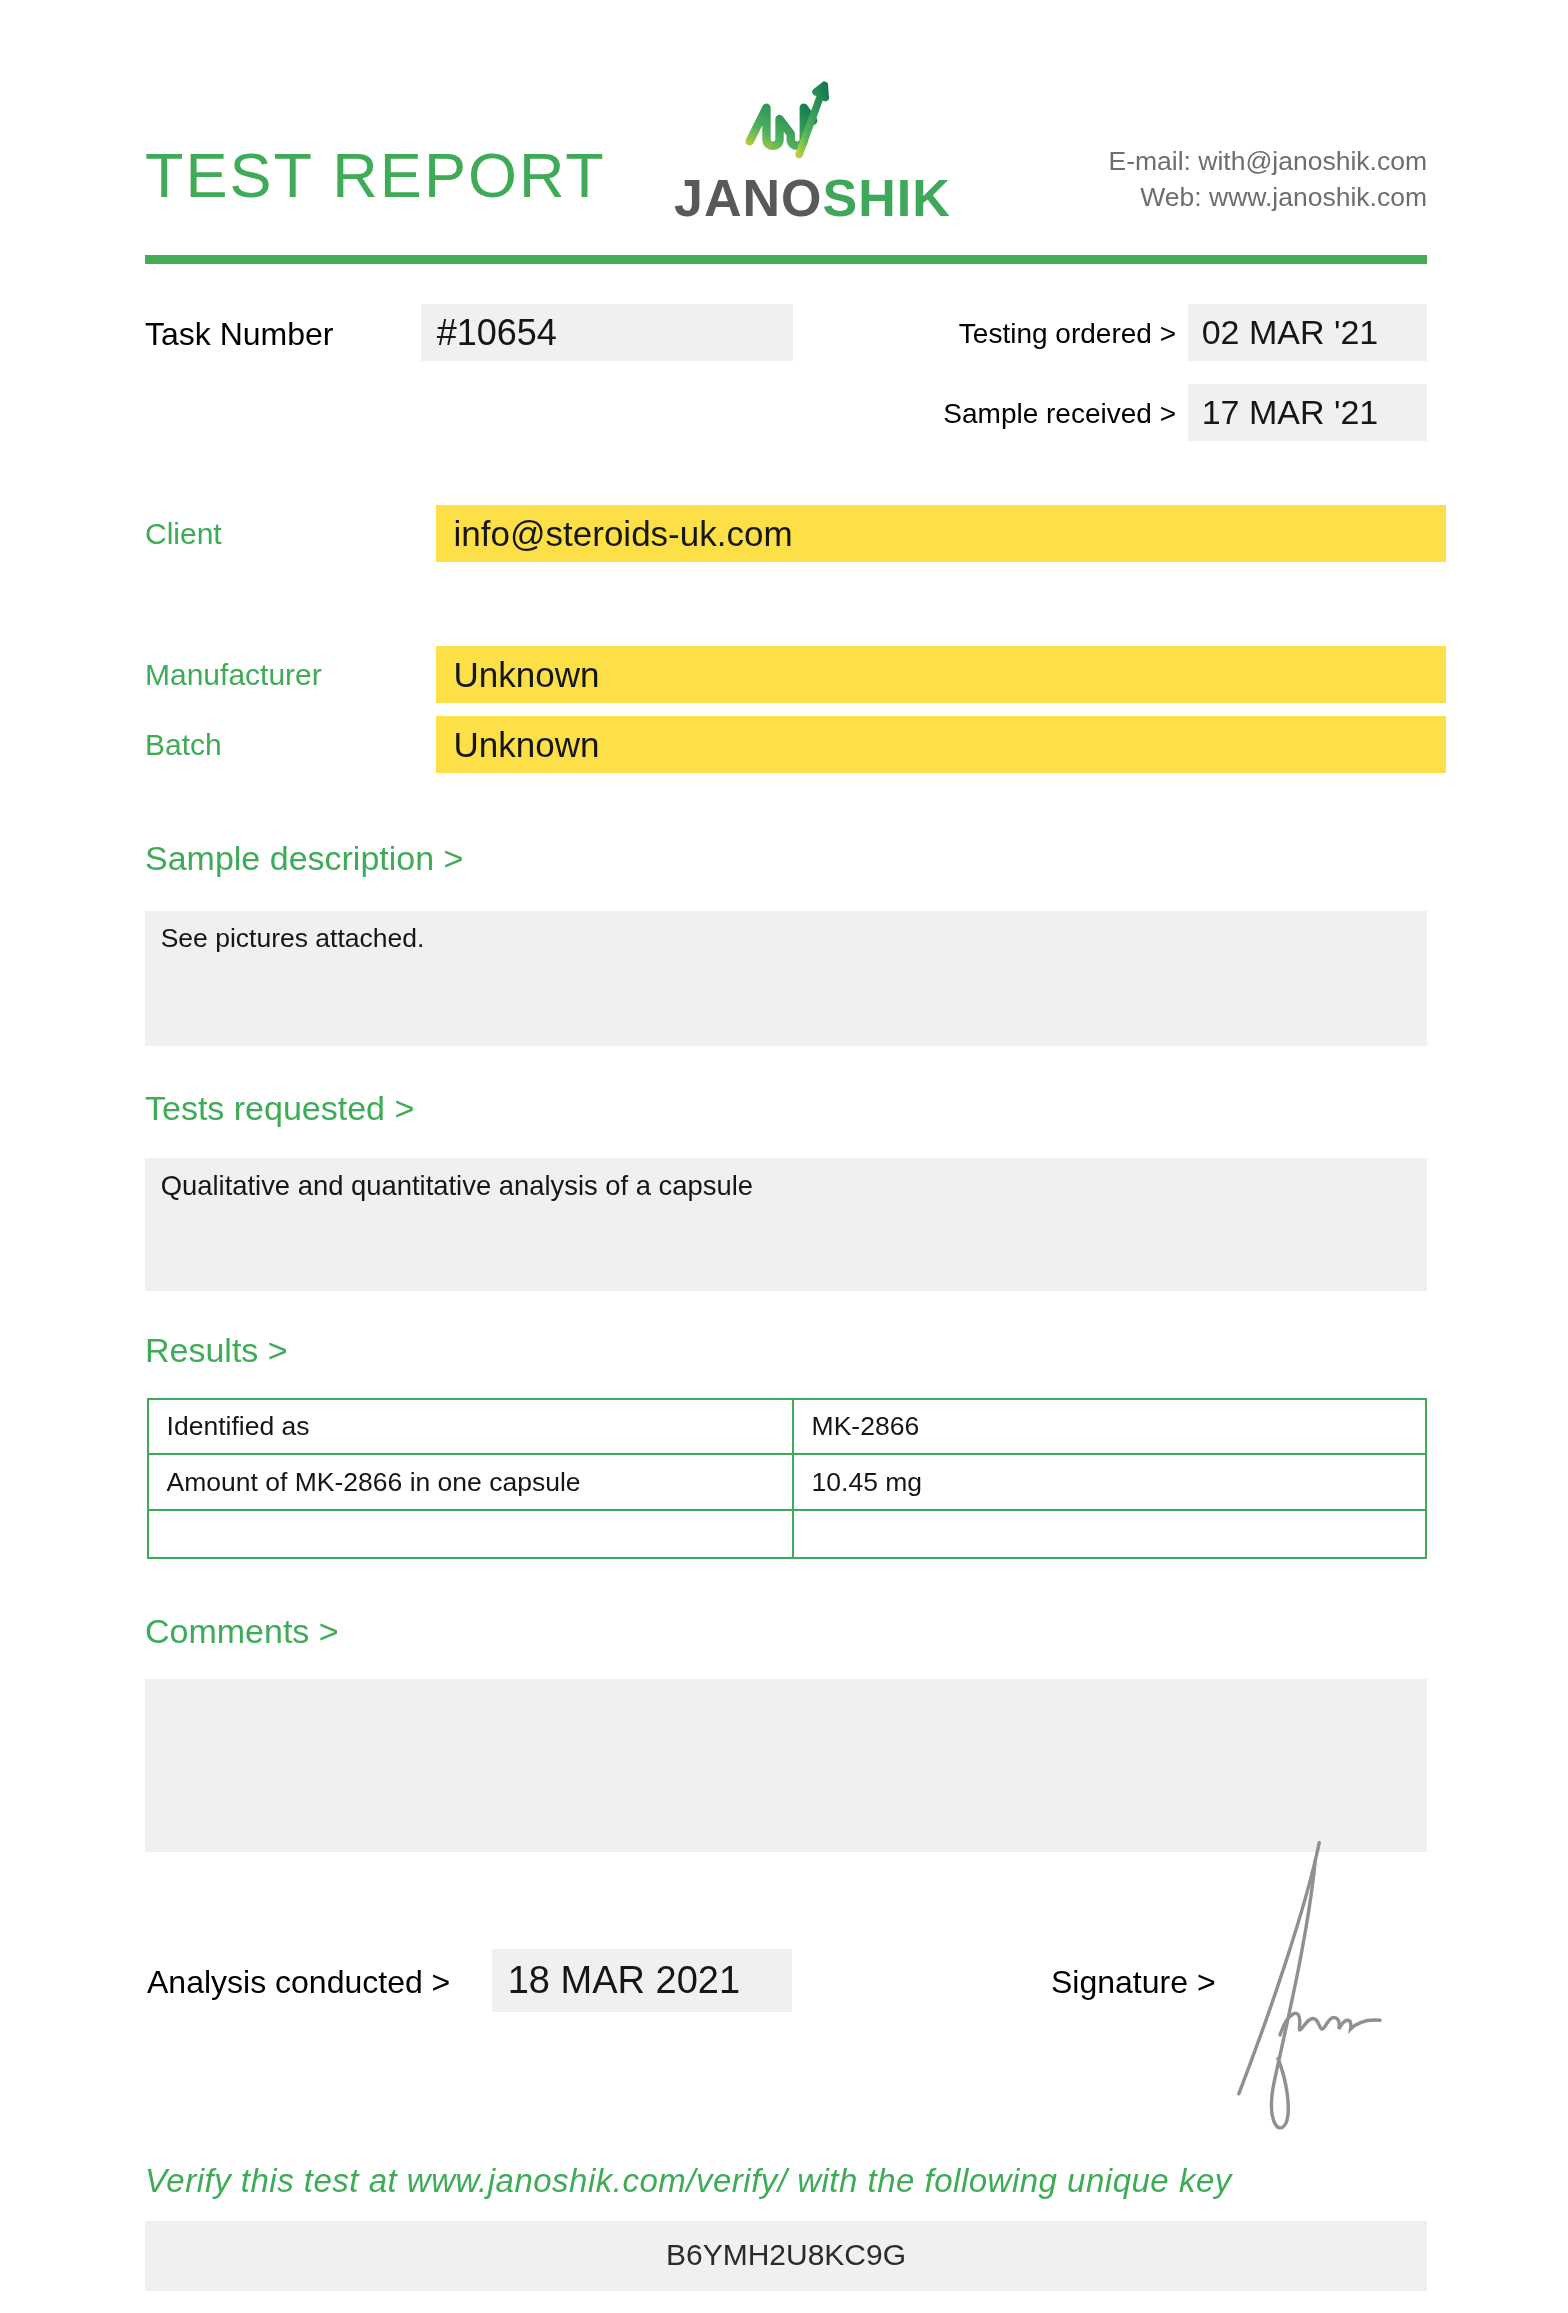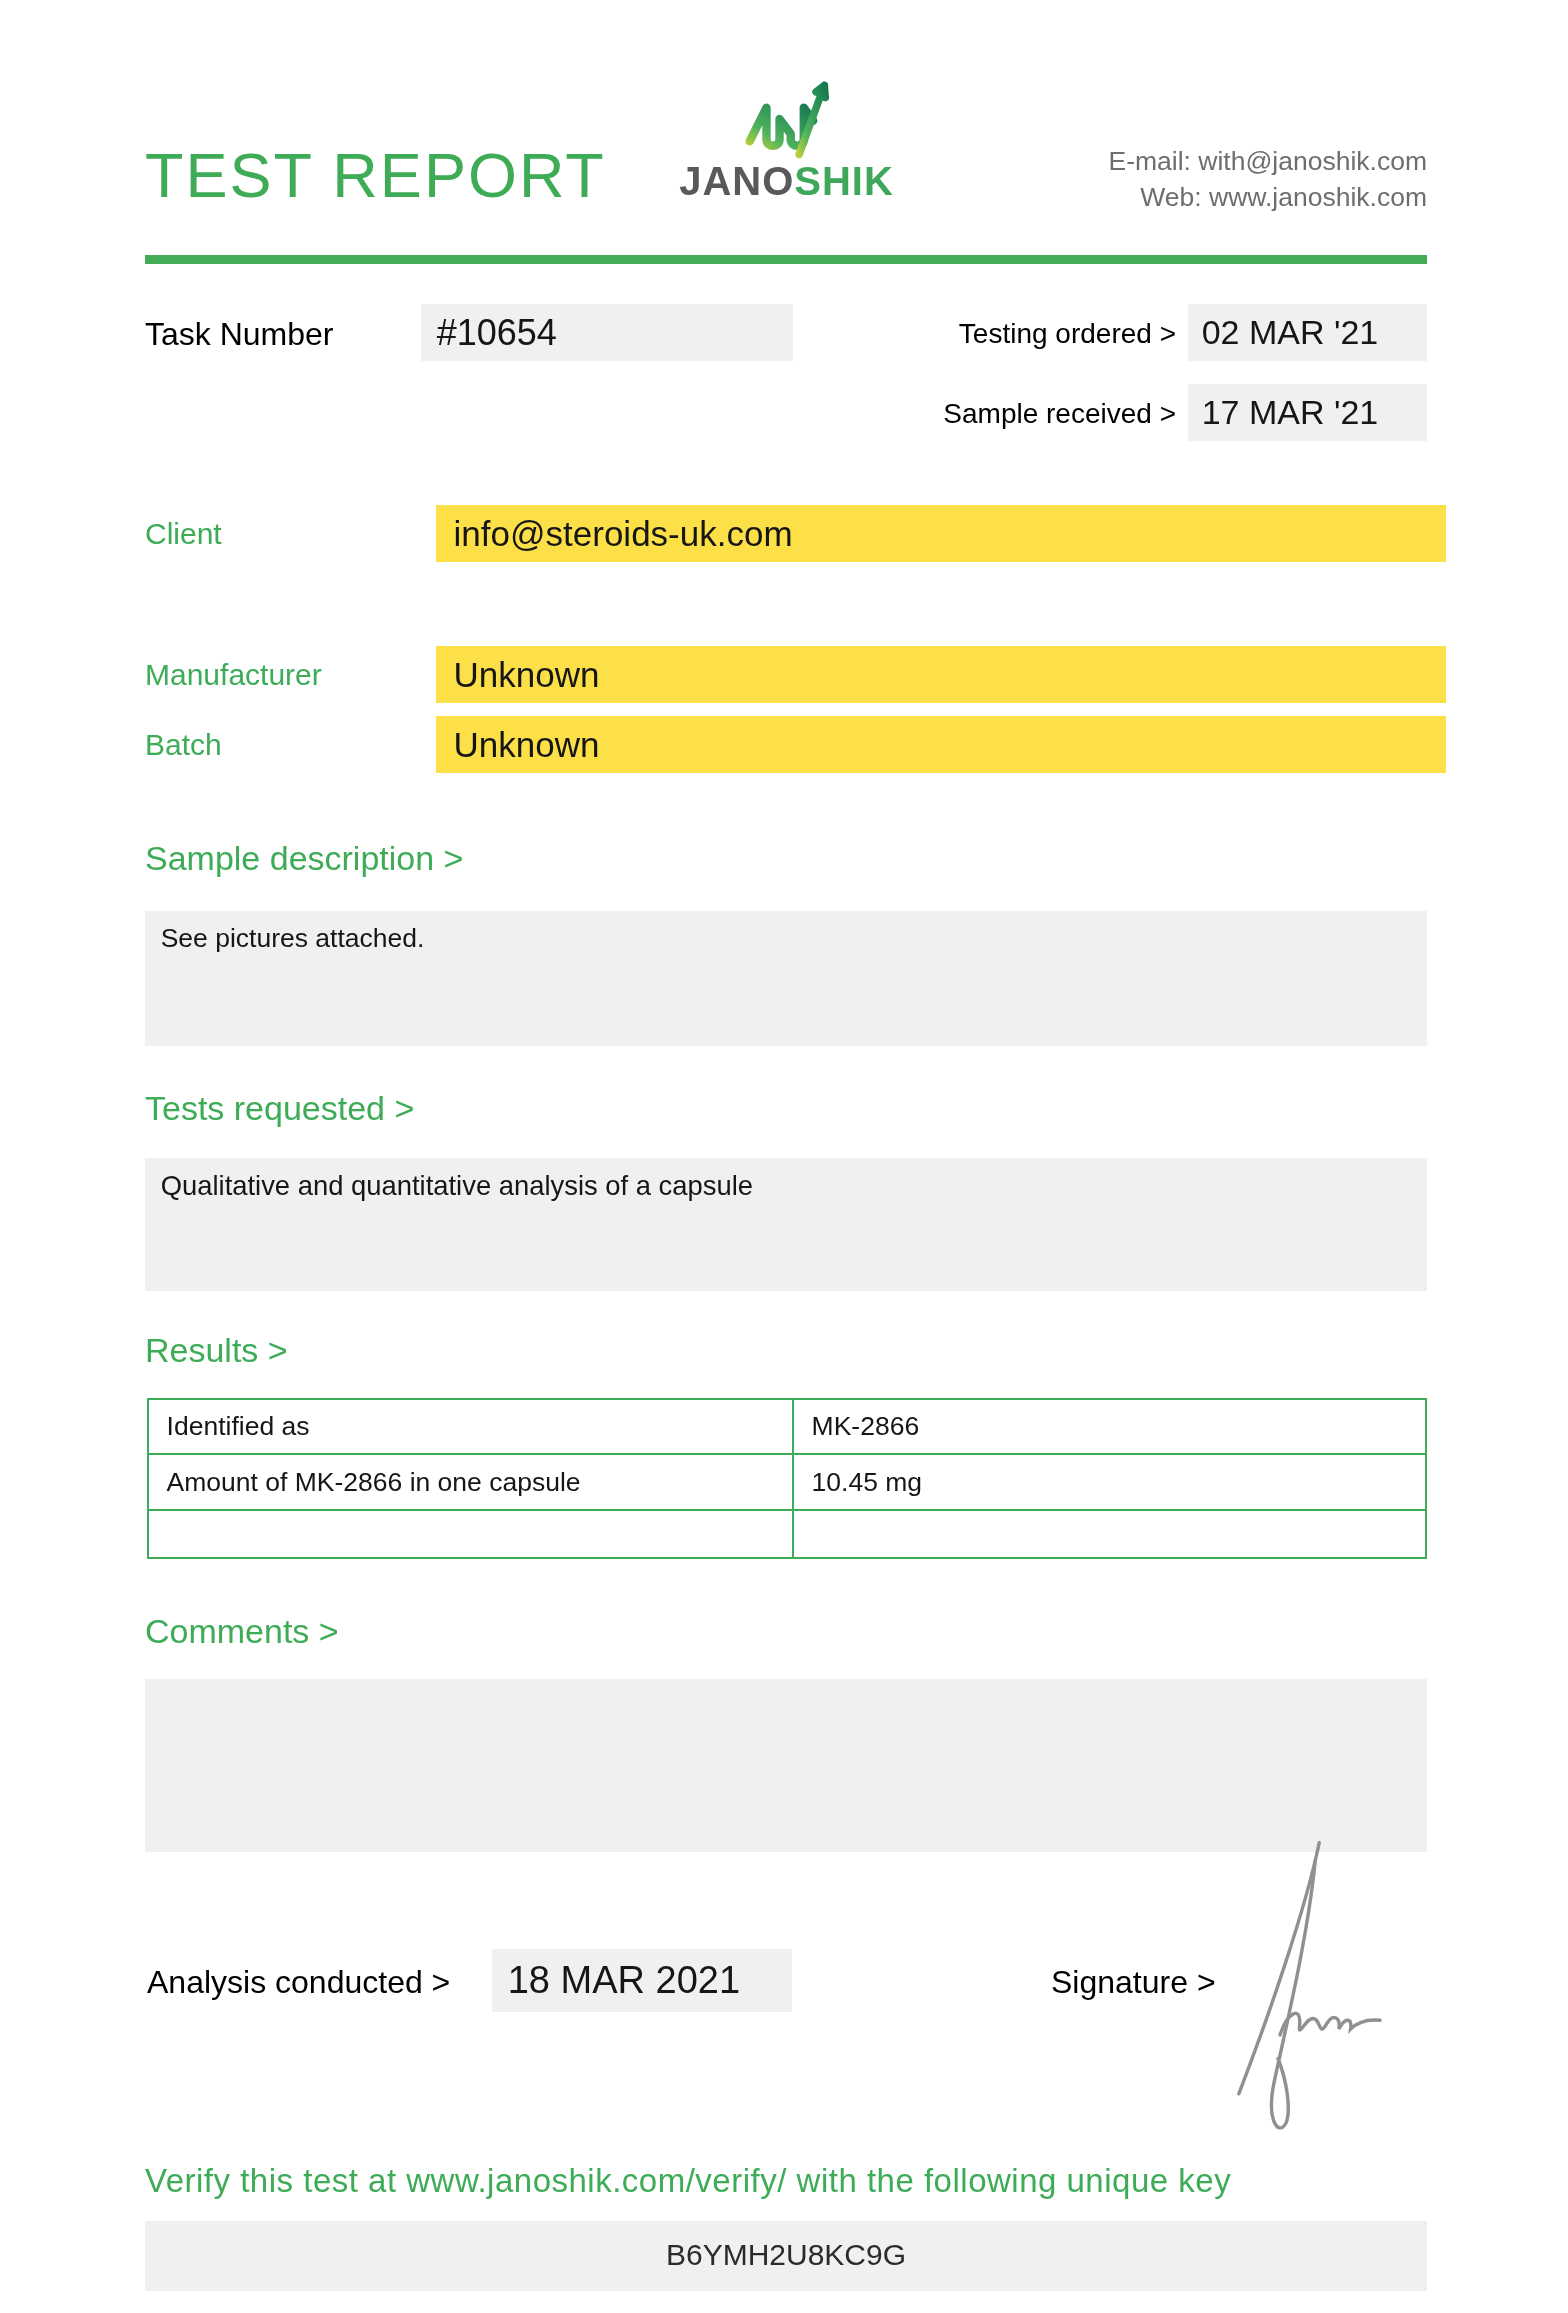--- a/index.html
+++ b/index.html
@@ -14,22 +14,22 @@
   
   .title{
     position:absolute;left:145px;top:139px;
     font-size:63px;letter-spacing:2px;color:#3EAB57;font-weight:400;
   }
   .logo{
     position:absolute;left:674px;top:76px;width:225px;text-align:center;
   }
   .logo-icon{display:block;margin:0 auto;}
   .logo-word{
-    font-size:40px;font-weight:bold;letter-spacing:1px;line-height:1;
-    margin-top:1px;white-space:nowrap;
+    font-size:52px;font-weight:bold;letter-spacing:1px;line-height:1;
+    margin-top:12px;white-space:nowrap;
   }
   .logo-word .gray{color:#58595B;}
   .logo-word .green{color:#3FA75A;}
   .contact{
     position:absolute;right:141px;top:143px;text-align:right;
     font-size:26.5px;line-height:36px;color:#6D6E71;
   }
   .rule{
     position:absolute;left:145px;top:255px;width:1282px;height:8.8px;
     background:#44AC55;
@@ -84,21 +84,21 @@
   .analysis-box{
     position:absolute;left:492px;top:1949px;width:300px;height:63px;
     background:#F0F0F0;font-size:38px;line-height:63px;padding-left:15.7px;
     box-sizing:border-box;
   }
   .signature-label{position:absolute;left:1051px;top:1964px;font-size:32px;}
   .signature{position:absolute;left:1227px;top:1831px;}
   
   .verify-text{
     position:absolute;left:145px;top:2162px;width:1294px;
-    font-size:33px;letter-spacing:0.5px;color:#3EAB57;white-space:nowrap;
+    font-size:33px;letter-spacing:0.5px;color:#3EAB57;white-space:nowrap;font-style:italic;
   }
   .key-box{
     position:absolute;left:145px;top:2221px;width:1282px;height:70px;
     background:#F0F0F0;text-align:center;line-height:67px;font-size:30px;
     color:#2B2B2B;
   }
 </style>
 </head>
 <body>
 

